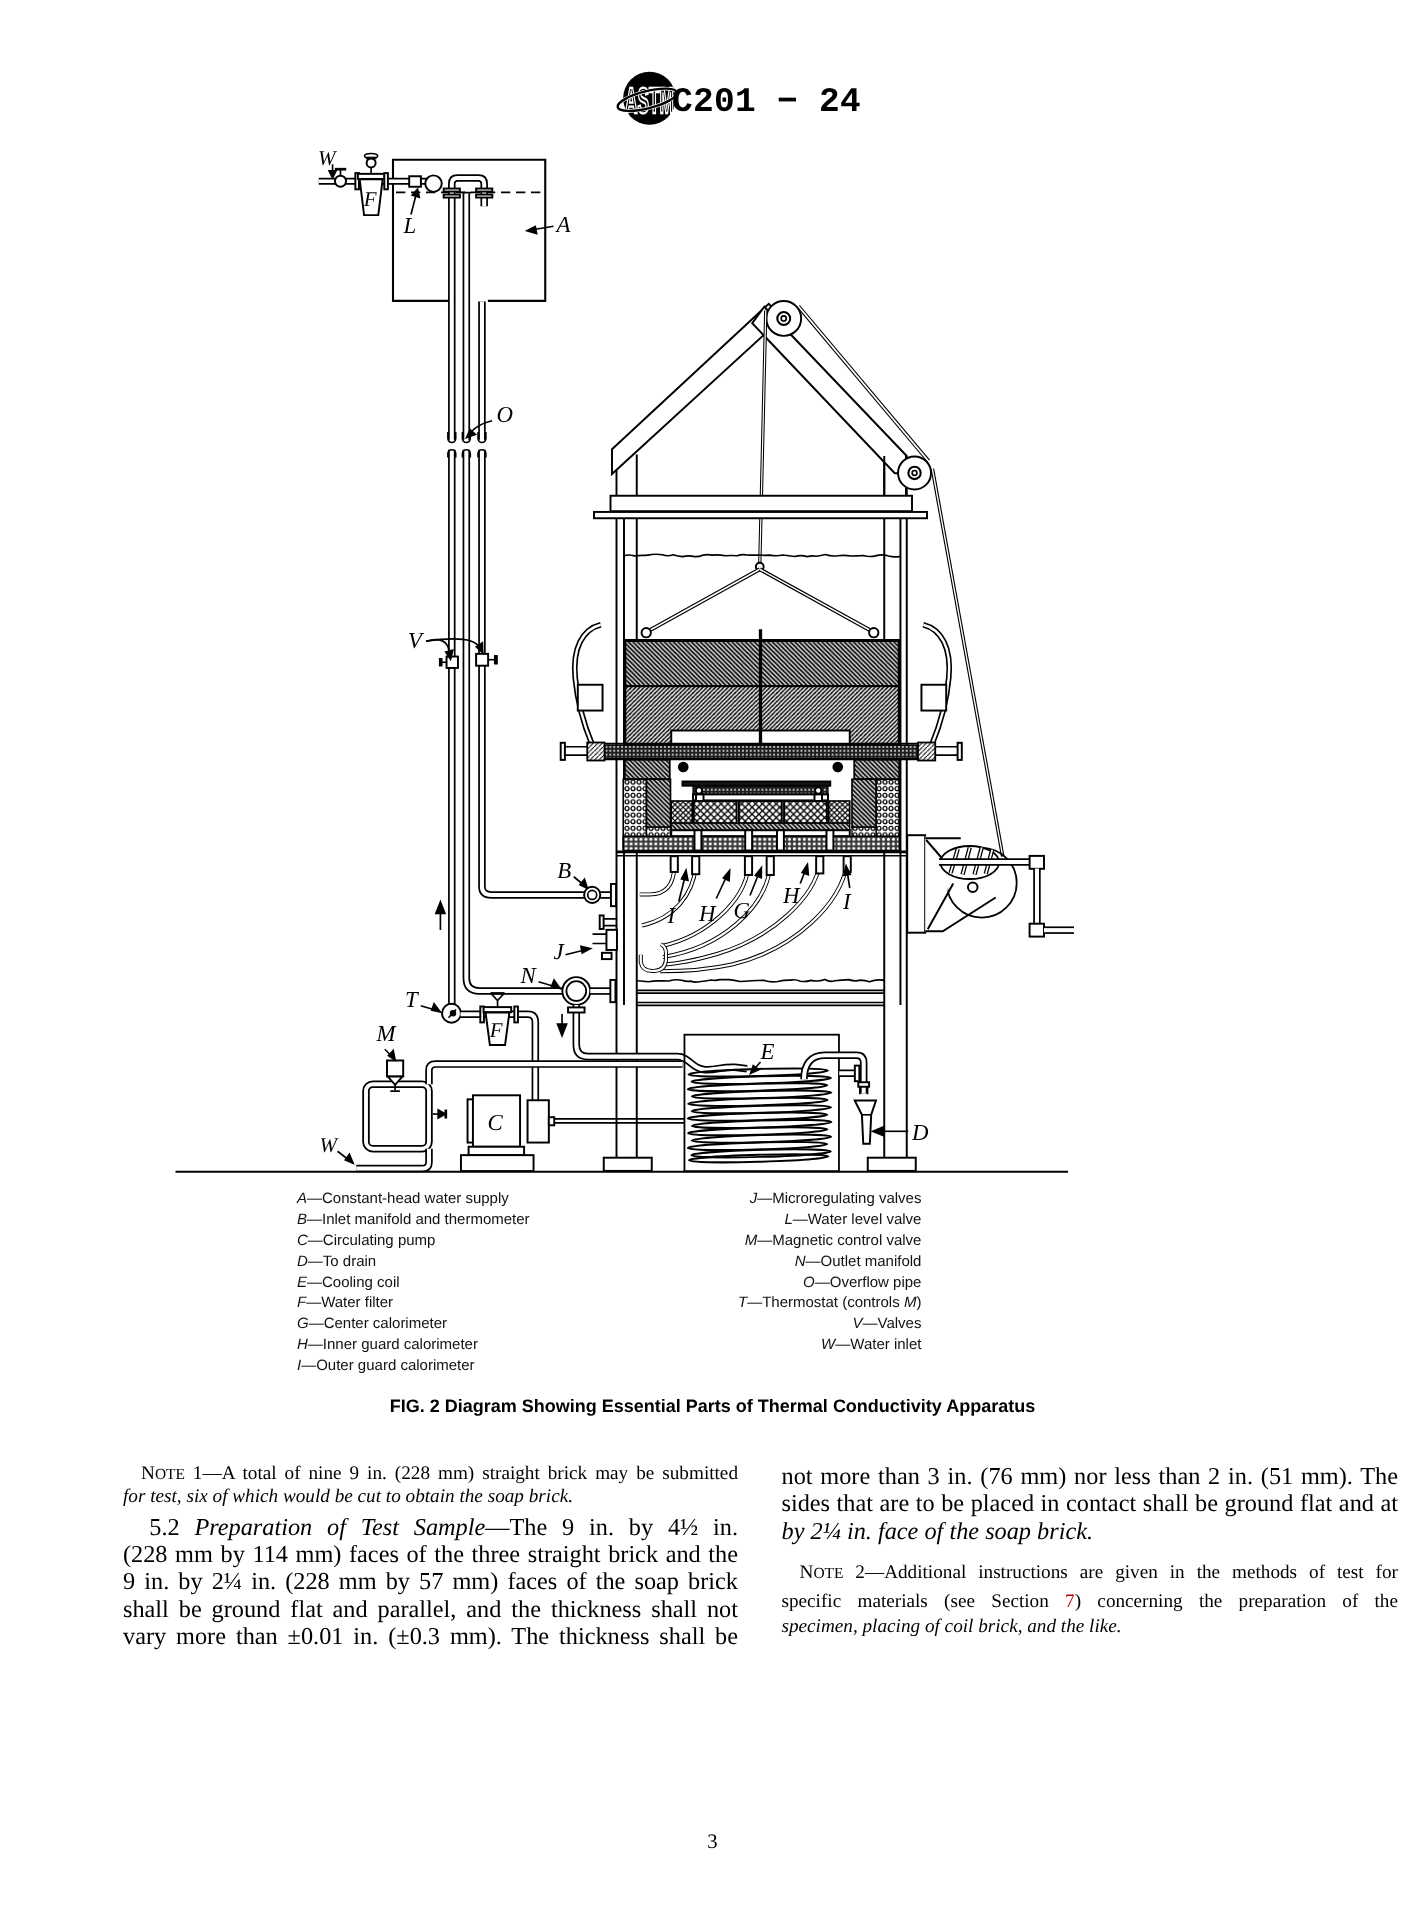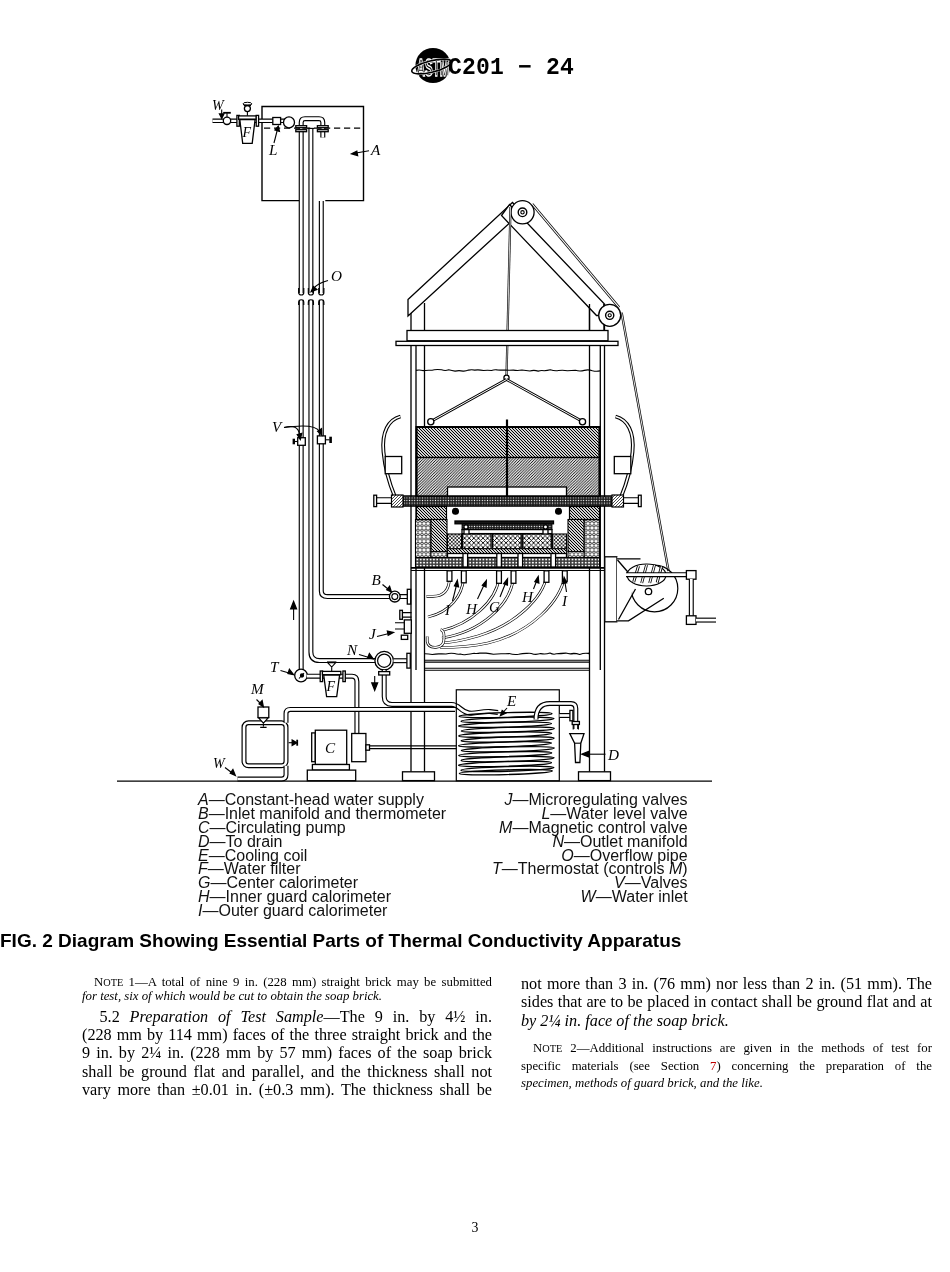--- a/index.html
+++ b/index.html
@@ -1,20 +1,20 @@
 <!DOCTYPE html>
 <html><head>
 <meta charset="utf-8">
 <style>
   html,body{margin:0;padding:0;background:#fff;}
   body{width:950px;height:1272px;position:relative;font-family:"Liberation Sans",sans-serif;}
   .abs{position:absolute;}
   .ser{font-family:"Liberation Serif",serif;}
   .it{font-style:italic;}
-  .leg{font-size:16px;line-height:13.85px;color:#111;white-space:nowrap;}
+  .leg{font-size:10px;line-height:13.85px;color:#111;white-space:nowrap;}
   .bodytxt{font-family:"Liberation Serif",serif;font-size:16.2px;line-height:18.4px;color:#000;margin-left:32px;}
   .bodytxt div{text-align:justify;text-align-last:justify;}
   .bodytxt div.ll{text-align-last:left;font-style:italic;}
   .note{font-size:12.8px;line-height:13.8px;}
   .note2{font-size:12.8px;line-height:17.5px;}
   .sc{font-size:10.3px;}
 </style>
 </head>
 <body>
 
@@ -551,34 +551,34 @@
   <div><span class="it">J</span>—Microregulating valves</div>
   <div><span class="it">L</span>—Water level valve</div>
   <div><span class="it">M</span>—Magnetic control valve</div>
   <div><span class="it">N</span>—Outlet manifold</div>
   <div><span class="it">O</span>—Overflow pipe</div>
   <div><span class="it">T</span>—Thermostat (controls <span class="it">M</span>)</div>
   <div><span class="it">V</span>—Valves</div>
   <div><span class="it">W</span>—Water inlet</div>
 </div>
 
-<div class="abs" style="left:0;top:929.5px;width:950px;text-align:left;font-weight:bold;font-size:19px;">FIG. 2 Diagram Showing Essential Parts of Thermal Conductivity Apparatus</div>
+<div class="abs" style="left:0;top:929.5px;width:950px;text-align:center;font-weight:bold;font-size:12px;">FIG. 2 Diagram Showing Essential Parts of Thermal Conductivity Apparatus</div>
 
 <div class="abs bodytxt" style="left:50px;top:976.4px;width:410px;">
   <div class="note" style="text-indent:12px;">N<span class="sc">OTE</span> 1—A total of nine 9 in. (228 mm) straight brick may be submitted</div>
   <div class="note ll">for test, six of which would be cut to obtain the soap brick.</div>
   <div style="text-indent:17.5px;margin-top:3.6px;">5.2 <span class="it">Preparation of Test Sample</span>—The 9 in. by 4½ in.</div>
   <div>(228 mm by 114 mm) faces of the three straight brick and the</div>
   <div>9 in. by 2¼ in. (228 mm by 57 mm) faces of the soap brick</div>
   <div>shall be ground flat and parallel, and the thickness shall not</div>
   <div>vary more than ±0.01 in. (±0.3 mm). The thickness shall be</div>
 </div>
 
 <div class="abs bodytxt" style="left:489px;top:974.7px;width:411px;">
   <div>not more than 3 in. (76 mm) nor less than 2 in. (51 mm). The</div>
   <div>sides that are to be placed in contact shall be ground flat and at</div>
   <div class="ll">by 2¼ in. face of the soap brick.</div>
   <div class="note2" style="text-indent:12px;margin-top:10.3px;">N<span class="sc">OTE</span> 2—Additional instructions are given in the methods of test for</div>
   <div class="note2">specific materials (see Section <span style="color:#c00000;">7</span>) concerning the preparation of the</div>
-  <div class="note2 ll">specimen, methods of guard brick, and the like.</div>
+  <div class="note2 ll">specimen, placing of coil brick, and the like.</div>
 </div>
 
 <div class="abs ser" style="left:0;top:1219.5px;width:950px;text-align:center;font-size:13.8px;">3</div>
 
 </body></html>

